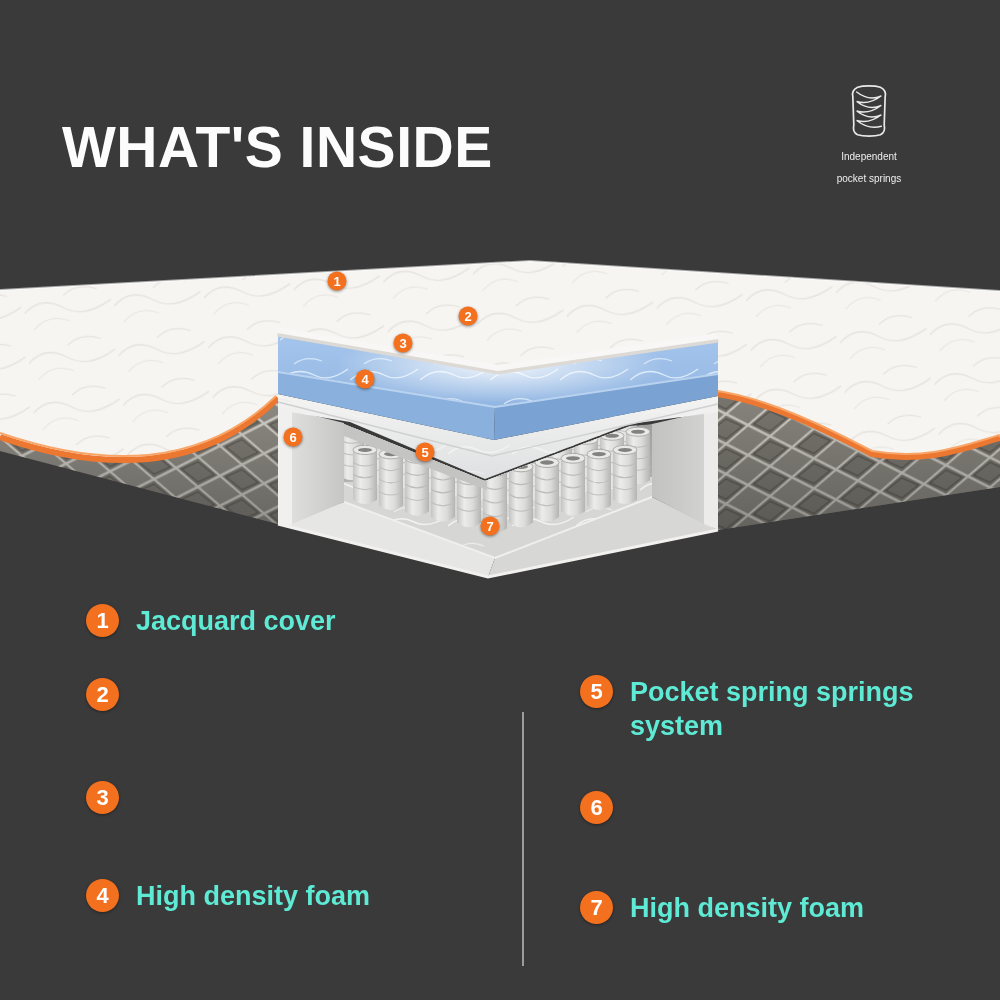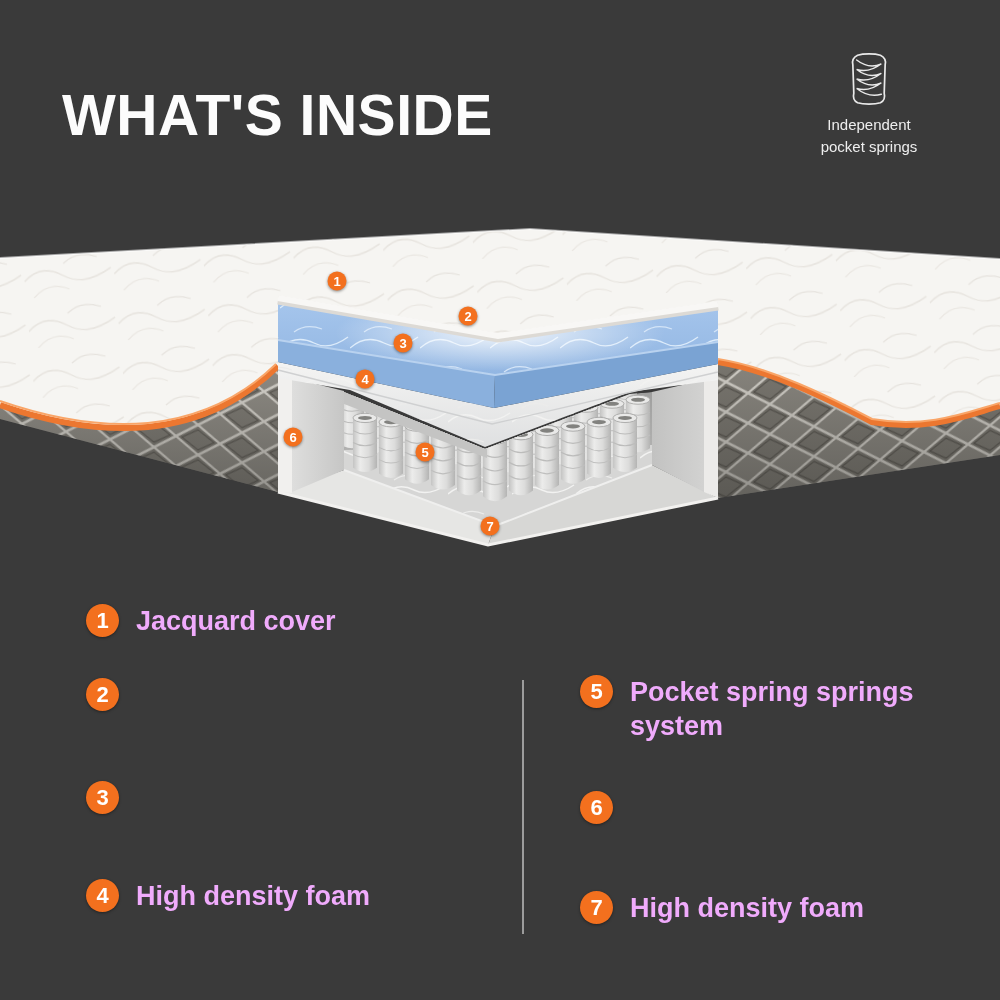--- a/index.html
+++ b/index.html
@@ -1,51 +1,51 @@
 <!DOCTYPE html>
 <html><head>
 <meta charset="utf-8">
 <style>
   html,body{margin:0;padding:0;}
   body{
     width:1000px;height:1000px;position:relative;overflow:hidden;
     background:#3a3a3a;
     font-family:"Liberation Sans", sans-serif;
   }
-  .abs{position:absolute;}
+  .abs{position:absolute;margin-top:32px;}
   
   .title{
     left:62px;top:82px;
     font-size:57px;font-weight:700;letter-spacing:.5px;
     color:#fcfcfc;white-space:nowrap;
   }
   
   .badge{left:793px;top:52px;width:152px;text-align:center;color:#f0f0f0;}
   .badge svg{display:block;margin:0 auto 8px auto;}
-  .badge-text{font-size:15px;line-height:22px;color:#eeeeee;}
+  .badge-text{font-size:10px;line-height:22px;color:#eeeeee;}
   
   .illustration{left:0;top:0;width:1000px;height:1000px;}
   
   .co{
     position:absolute;width:19px;height:19px;border-radius:50%;
     background:#f3701e;color:#ffffff;text-align:center;
     font-size:13px;font-weight:700;line-height:19px;
     transform:translate(-50%,-50%);
     box-shadow:0 1px 3px rgba(0,0,0,.45);
   }
   
   .legend-item{position:absolute;display:flex;gap:17px;align-items:flex-start;}
   .lc{
     flex:0 0 33px;width:33px;height:33px;border-radius:50%;
     background:#f3701e;color:#fff;text-align:center;
     font-size:22px;font-weight:700;line-height:33px;
     box-shadow:0 1px 3px rgba(0,0,0,.4);
   }
   .ll{
-    color:#f0abfc;font-size:27px;font-weight:700;line-height:34px;
+    color:#5eead4;font-size:27px;font-weight:700;line-height:34px;
   }
   .ll.left{width:380px;}
   .ll.right{width:330px;}
   .divider{left:522px;top:680px;width:2px;height:254px;background:#9c9c9c;}
 </style>
 </head>
 <body>
 
 <div class="abs illustration">
 <svg width="1000" height="1000" viewBox="0 0 1000 1000" xmlns="http://www.w3.org/2000/svg">

